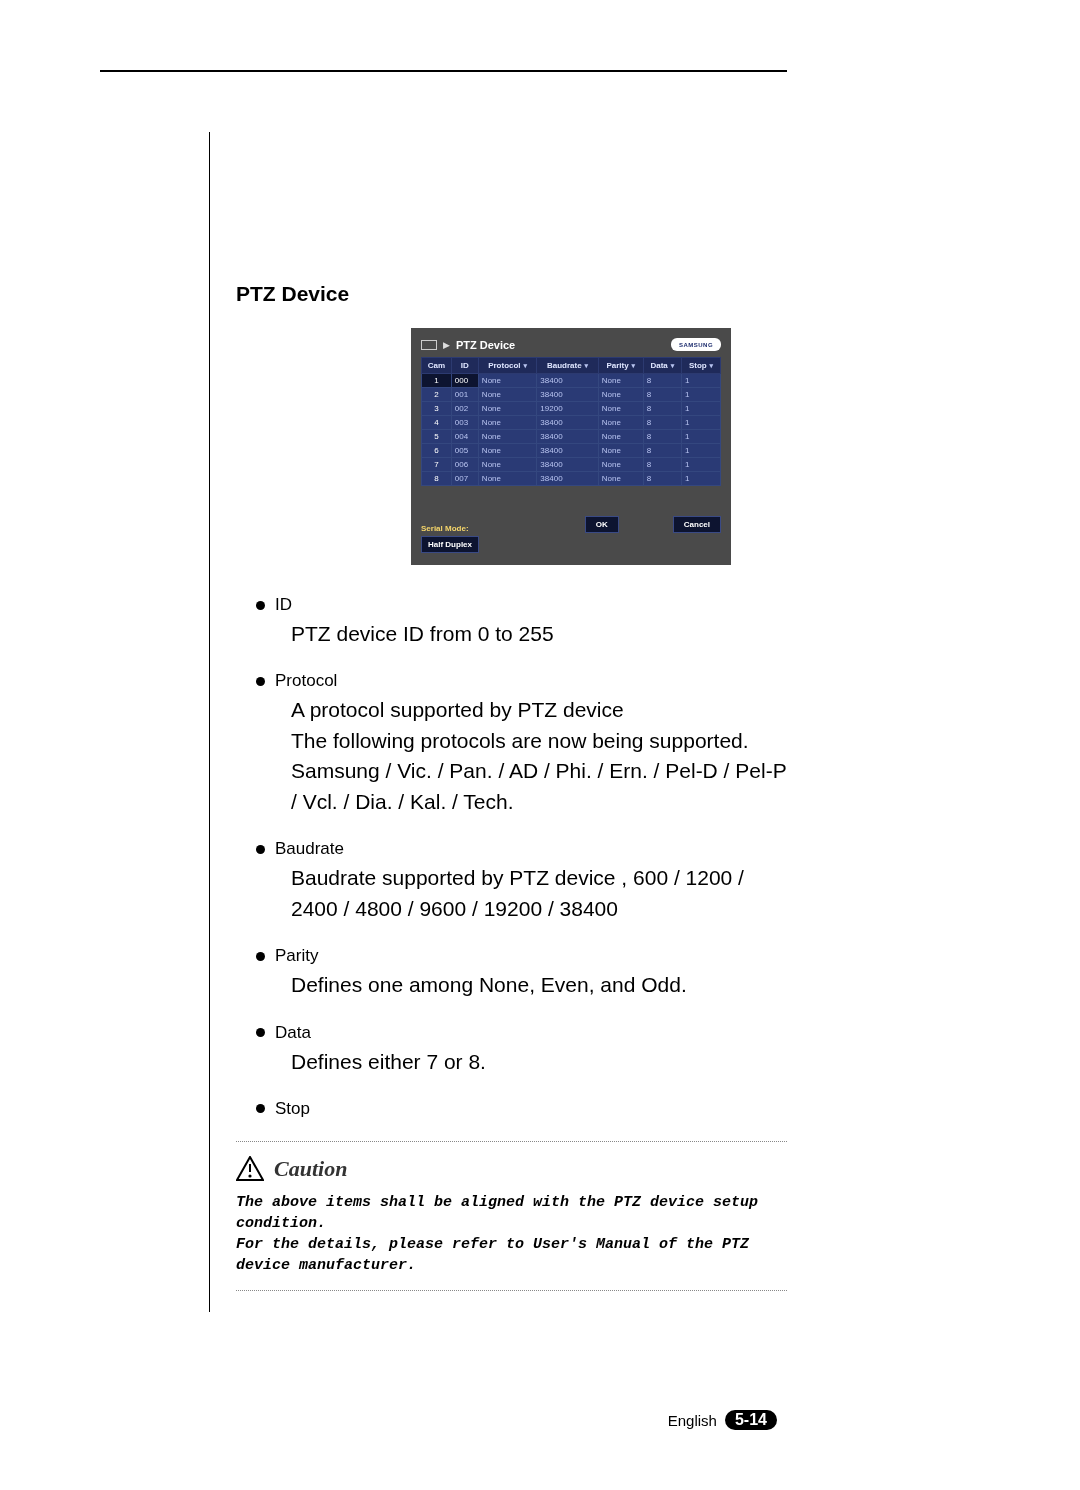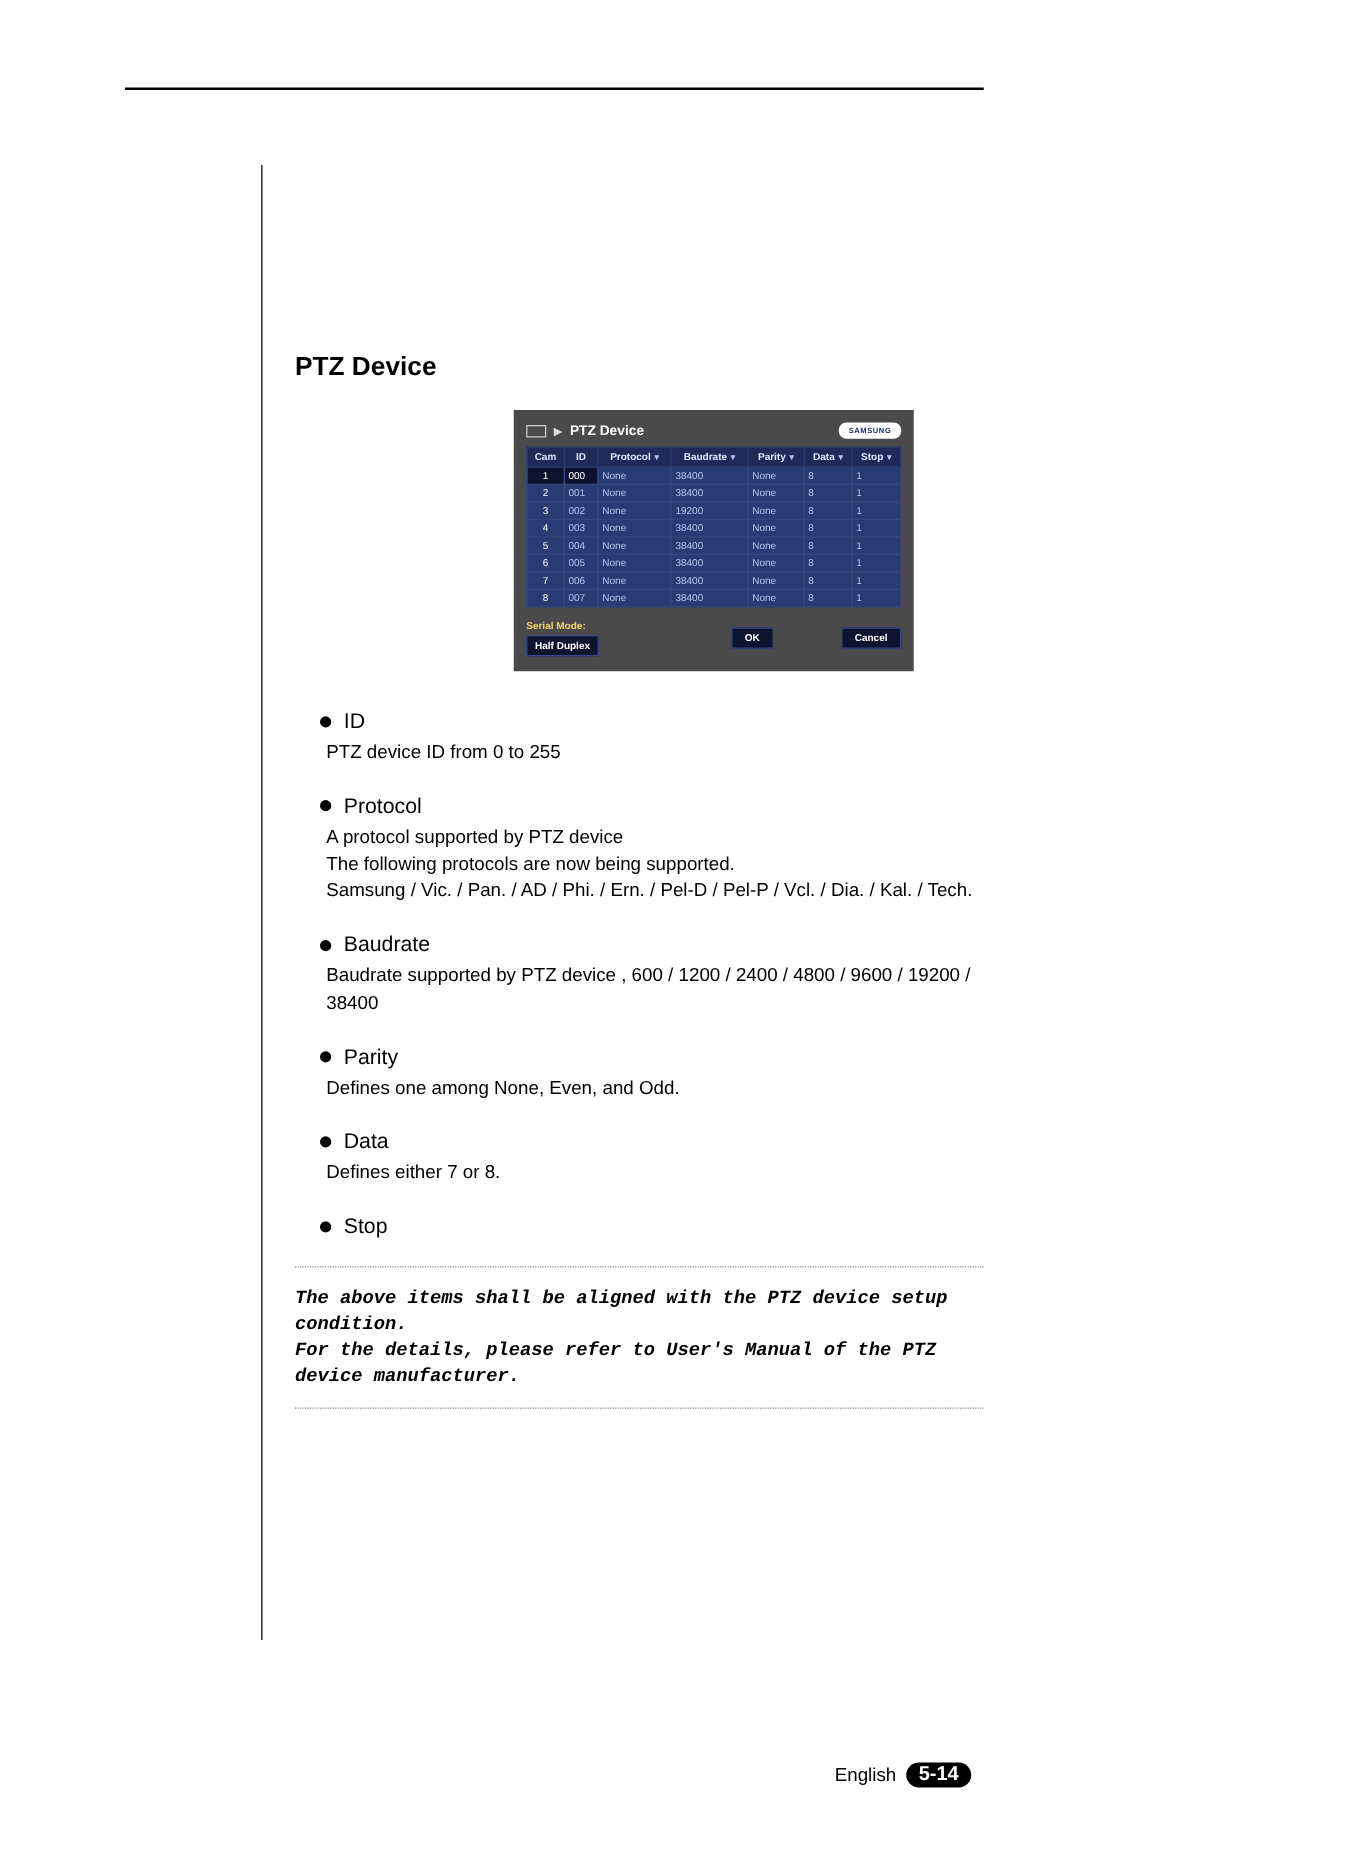--- a/index.html
+++ b/index.html
@@ -93,39 +93,39 @@
     text-align: left;
   }
   table.ptz-table td.cam { text-align: center; color: #fff; }
   table.ptz-table td.sel { background: #0d1430; color:#fff; }
   .panel-foot {
     margin-top: 10px;
     display: flex;
     align-items: center;
     justify-content: space-between;
   }
-  .serial-wrap { display: flex; flex-direction: column; gap: 3px; }
+  .serial-wrap { display: flex; flex-direction: column; gap: 3px; margin-top: 28px; }
   .serial-label { color: #f5d56a; font-size: 8px; font-weight: bold; }
   .serial-btn {
     background: #0d1430; color: #fff; font-size: 8px; font-weight: bold;
     padding: 3px 6px; border: 1px solid #3a4a85; display: inline-block;
   }
   .foot-btns { display: flex; gap: 6px; }
   .pbtn {
     background: #0d1430; color:#fff; font-size:8px; font-weight:bold;
     padding: 3px 10px; border:1px solid #3a4a85;margin-left:48px;
   }
 
   
   .items { margin-left: 20px; }
   .item { margin-bottom: 22px; }
   .item .bullet-row { display:flex; align-items:center; gap:10px; margin-bottom:4px; }
   .item .dot { width:9px; height:9px; background:#000; border-radius:50%; }
   .item .ilabel { font-size:17px; }
-  .item .idesc { font-size:15px; margin-left:5px; line-height:1.45; }
+  .item .idesc { font-size:21px; margin-left:35px; line-height:1.45; }
 
   .dotted { border:none; border-top:1px dotted #888; margin: 8px 0 14px 0; }
 
   .caution-row { display:flex; align-items:center; gap:10px; margin-bottom:10px; }
   .caution-text { font-family: "Times New Roman", serif; font-style: italic; font-weight:bold; font-size:22px; color:#333; }
   .caution-body { font-family: Liberation Mono, monospace; font-style: italic; font-weight:bold; font-size:15px; line-height:1.4; }
 
   .page-foot {
     position:absolute; right: 90px; bottom: 60px;
     display:flex; align-items:center; gap:8px;
@@ -296,20 +296,28 @@
           <div class="item">
             <div class="bullet-row">
               <span class="dot"></span>
               <span class="ilabel">Stop</span>
             </div>
           </div>
         </div>
 
       <hr class="dotted">
 
+      <div class="caution-row">
+        <svg width="28" height="26" viewBox="0 0 28 26">
+          <path d="M14 1 L27 24 L1 24 Z" fill="none" stroke="#000" stroke-width="2"></path>
+          <line x1="14" y1="8" x2="14" y2="16" stroke="#000" stroke-width="2"></line>
+          <circle cx="14" cy="20" r="1.6" fill="#000"></circle>
+        </svg>
+        <span class="caution-text">Caution</span>
+      </div>
       <div class="caution-body">The above items shall be aligned with the PTZ device setup condition.<br>For the details, please refer to User's Manual of the PTZ device  manufacturer.</div>
 
       <hr class="dotted" style="margin-top:14px;">
 
     </div>
   </div>
 
   <div class="page-foot">
     <span>English</span>
     <span class="page-badge">5-14</span>

